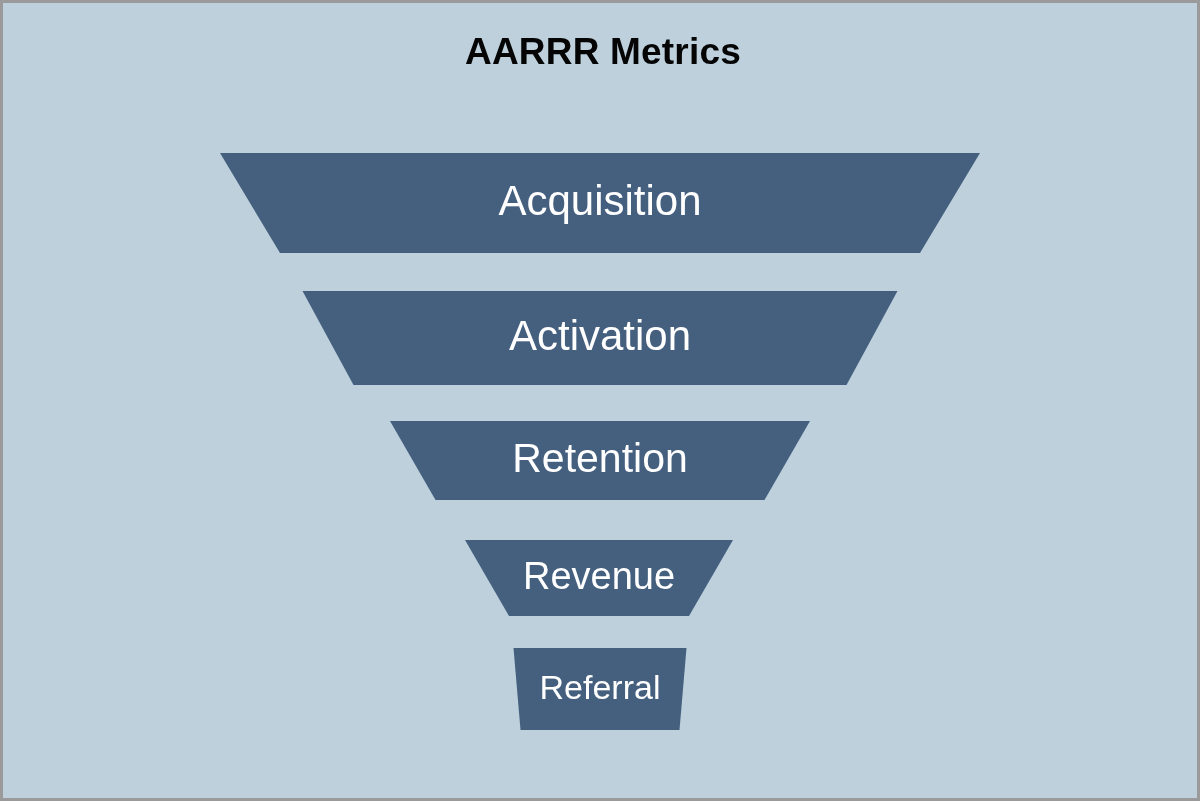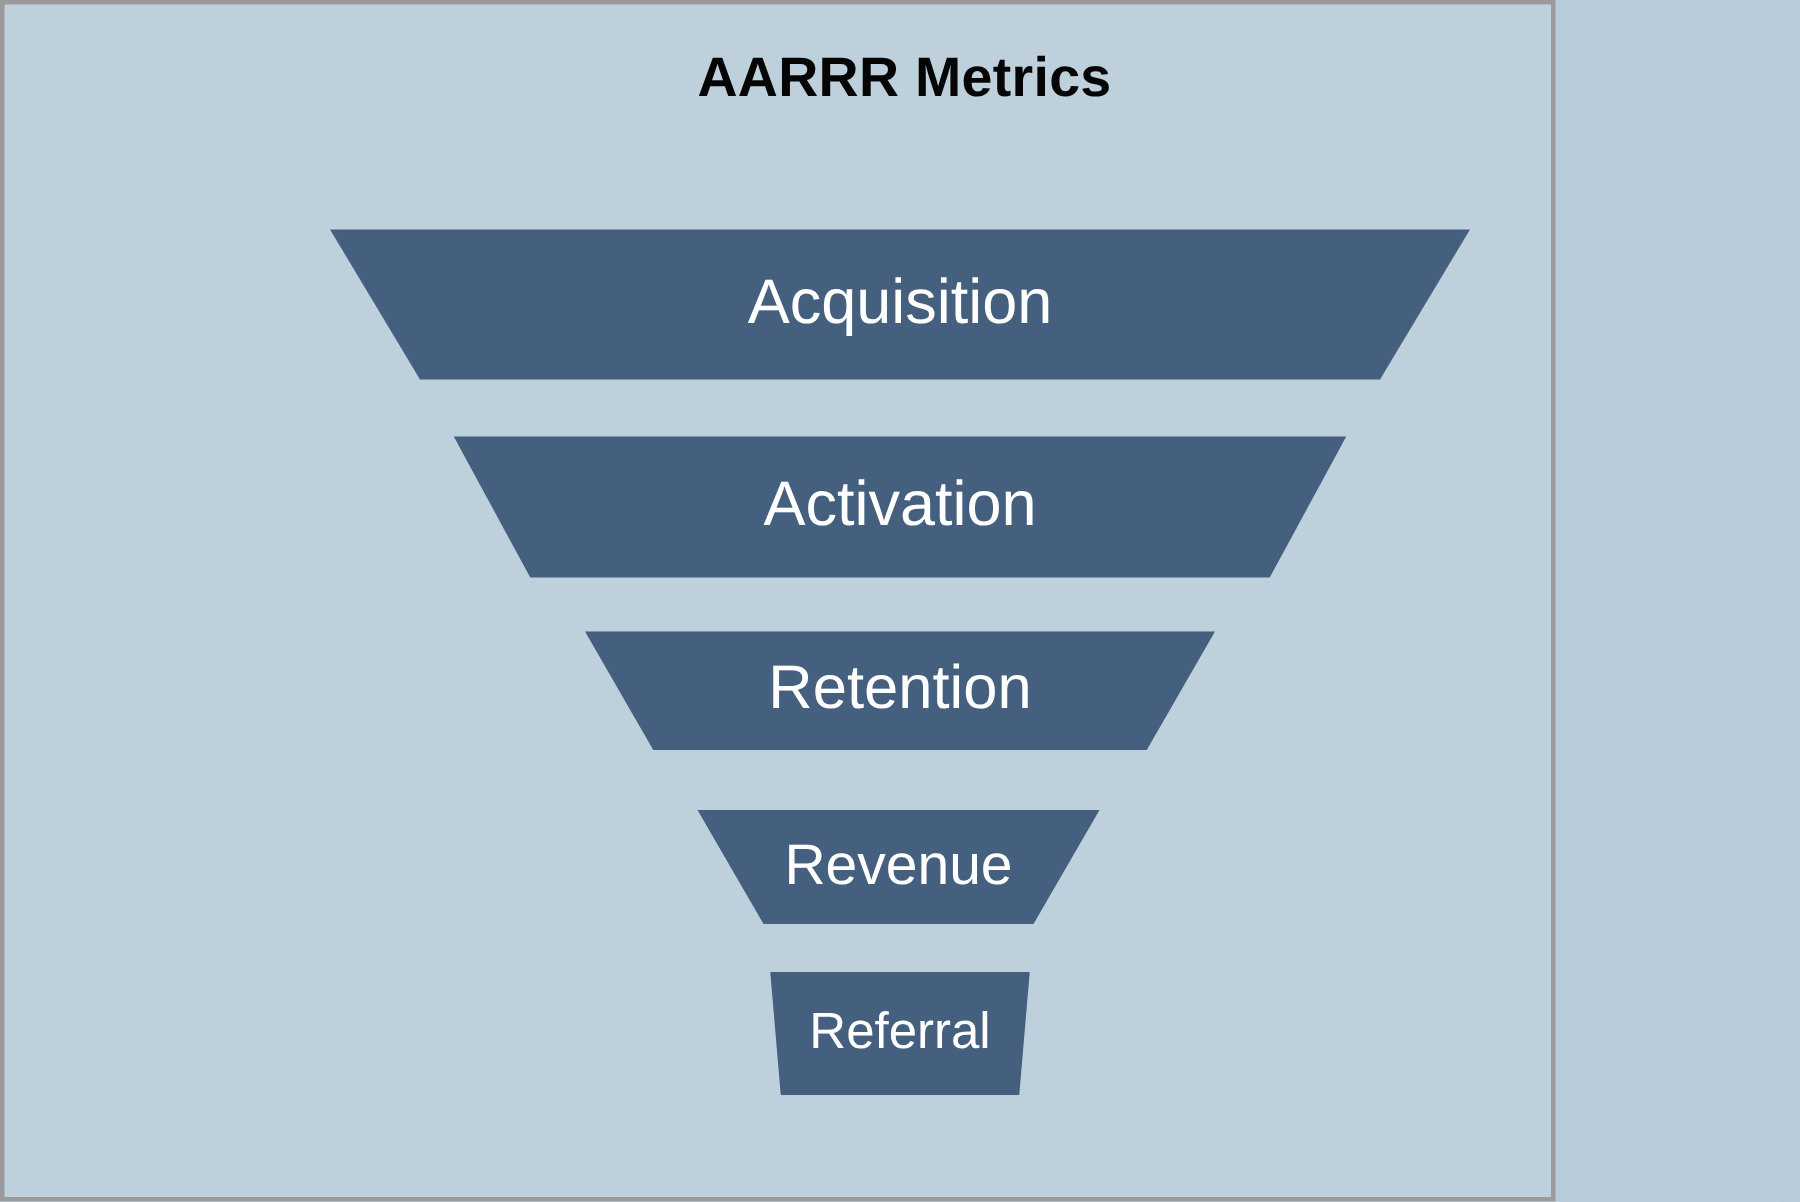--- a/index.html
+++ b/index.html
@@ -9,21 +9,21 @@
   }
   body {
     width: 1200px;
     height: 801px;
     background: #b9ccd9;
     font-family: "Liberation Sans", sans-serif;
     overflow: hidden;
   }
   #canvas {
     position: relative;
-    width: 1037px;
+    width: 1200px;
     height: 801px;
     box-sizing: border-box;
     border: 3px solid #9a9a9a;
     background: #bdd0dc;
   }
   #chart-title {
     position: absolute;
     left: 0;
     top: 30px;
     width: 1200px;

